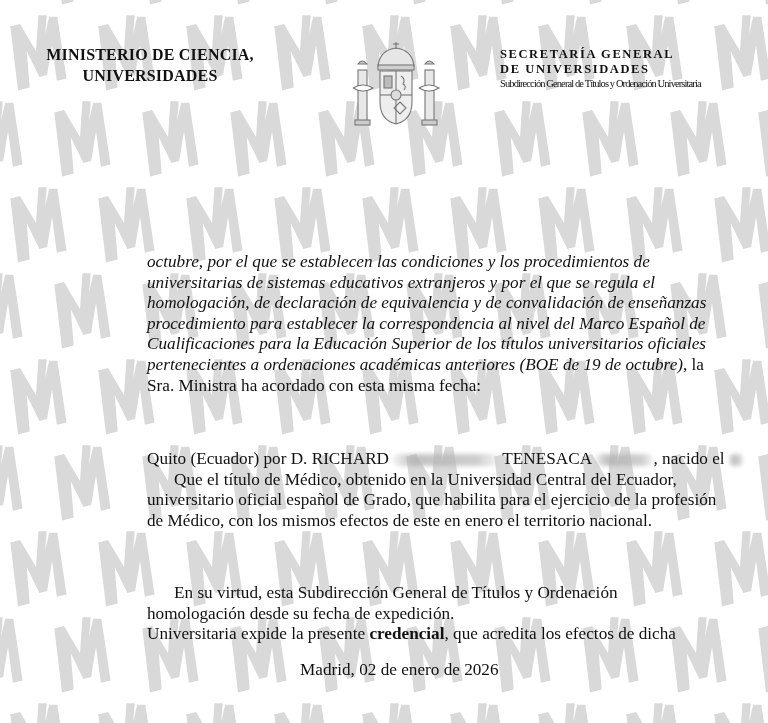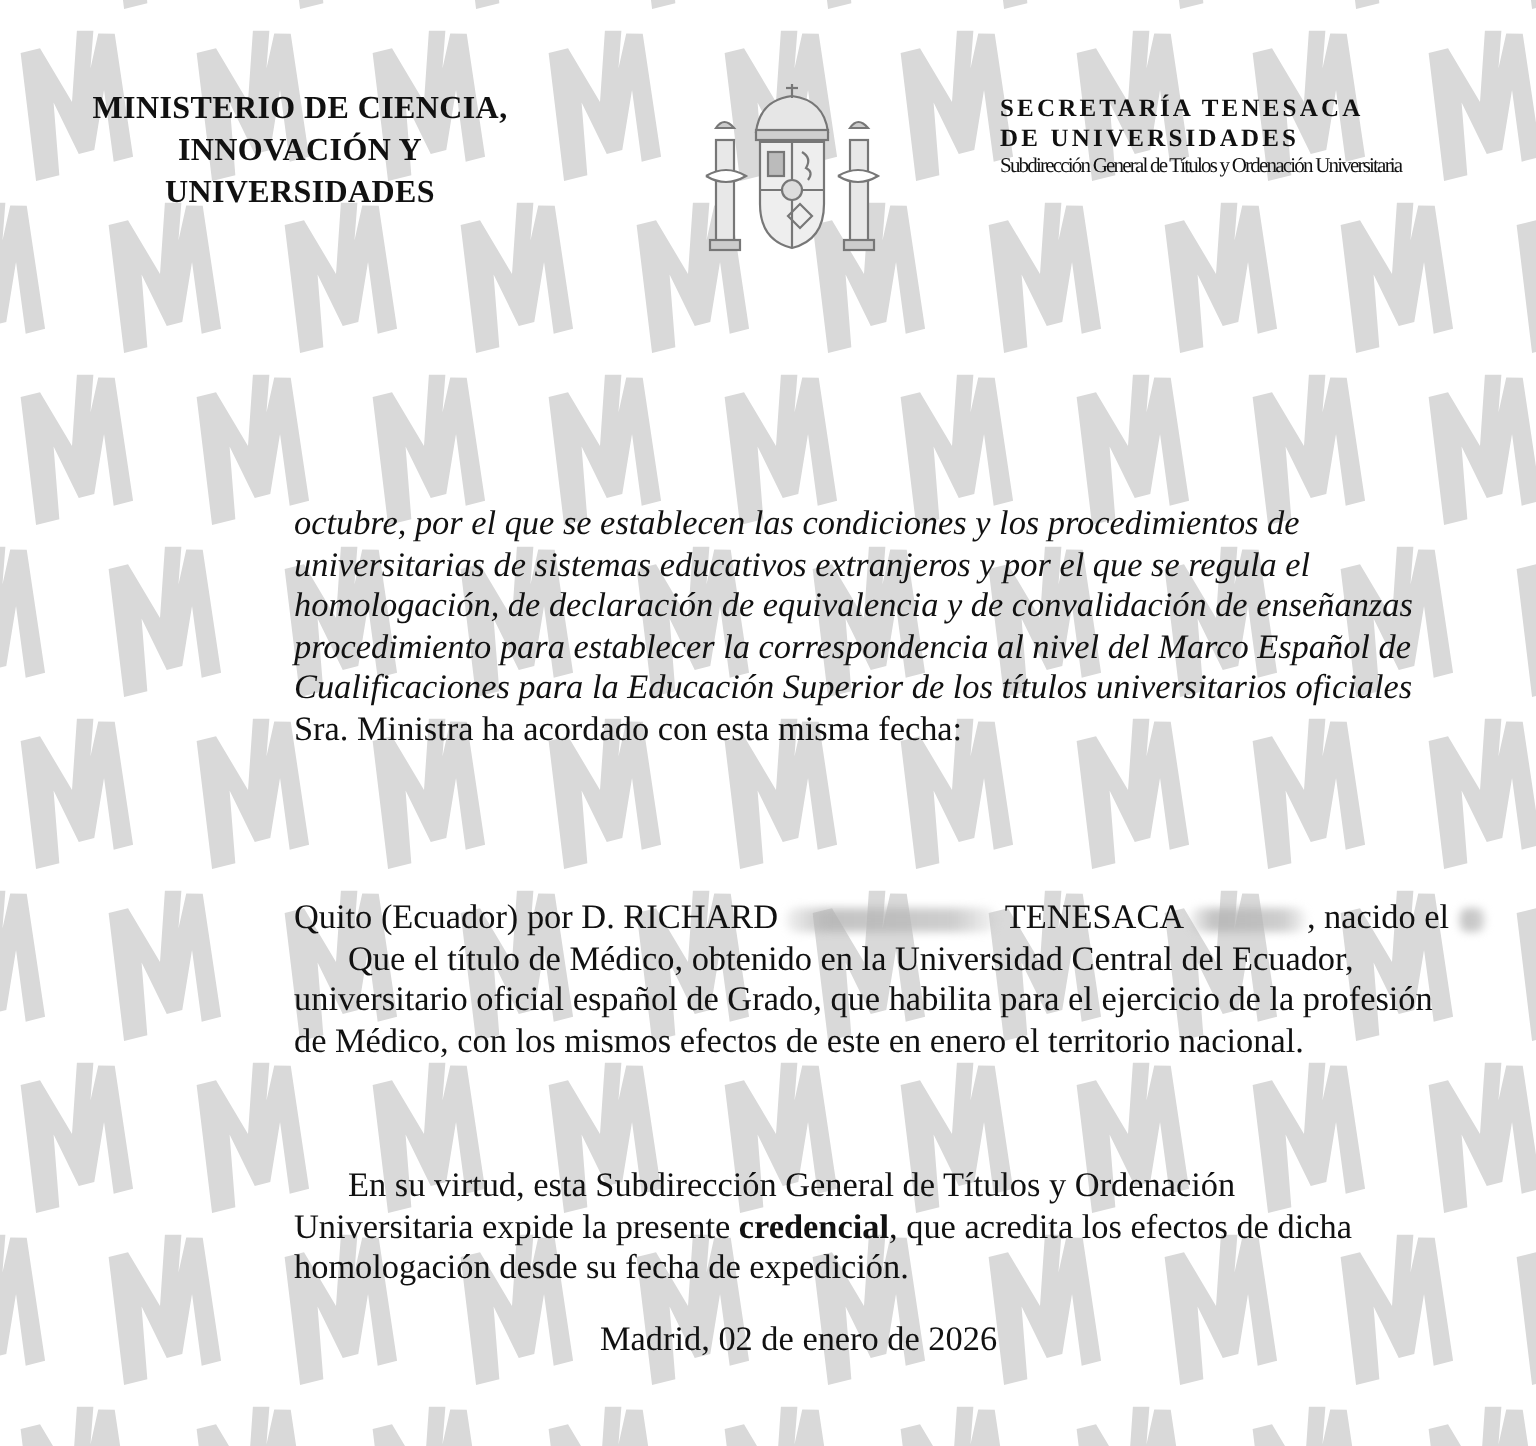--- a/index.html
+++ b/index.html
@@ -537,21 +537,20 @@
       <svg viewBox="0 0 62 72">
         <path d="M4 70 L12 6 L22 6 L31 36 L42 2 L50 4 L44 22 L52 6 L60 8 L54 70 L44 70 L48 34 L36 62 L28 62 L22 34 L16 70 Z" fill="#d9d9d9"></path>
       </svg>
     </div>
   </div>
 
 <div class="content">
 
   <div class="ministry">
     <div>MINISTERIO DE CIENCIA,</div>
-    <div>INNOVACIÓN Y</div>
     <div>UNIVERSIDADES</div>
   </div>
 
   <div class="coat">
     <svg viewBox="0 0 92 88" fill="none" stroke="#777" stroke-width="1.1">
 
       <path d="M28 26 Q30 10 46 8 Q62 10 64 26 Z" fill="#e6e6e6"></path>
       <line x1="46" y1="2" x2="46" y2="9"></line>
         <line x1="43" y1="4" x2="49" y2="4"></line>
       <rect x="28" y="25" width="36" height="5" fill="#d0d0d0"></rect>
@@ -569,41 +568,42 @@
       <rect x="5" y="80" width="15" height="5" fill="#ccc"></rect>
       <rect x="72" y="80" width="15" height="5" fill="#ccc"></rect>
       <path d="M8 24 q4 -6 9 0 z" fill="#ccc"></path>
       <path d="M75 24 q4 -6 9 0 z" fill="#ccc"></path>
       <path d="M3 48 q10 -6 20 0 q-10 6 -20 0" fill="#fff"></path>
       <path d="M69 48 q10 -6 20 0 q-10 6 -20 0" fill="#fff"></path>
     </svg>
   </div>
 
   <div class="secretaria">
-    <div class="l1">SECRETARÍA TENESACA</div>
+    <div class="l1">SECRETARÍA GENERAL</div>
     <div class="l2">DE UNIVERSIDADES</div>
     <div class="l3">Subdirección General de Títulos y Ordenación Universitaria</div>
   </div>
 
   <div class="para" style="top:252px;">
     <span class="line it">octubre, por el que se establecen las condiciones y los procedimientos de</span>
     <span class="line it">universitarias de sistemas educativos extranjeros y por el que se regula el</span>
     <span class="line it">homologación, de declaración de equivalencia y de convalidación de enseñanzas</span>
     <span class="line it">procedimiento para establecer la correspondencia al nivel del Marco Español de</span>
     <span class="line it">Cualificaciones para la Educación Superior de los títulos universitarios oficiales</span>
+    <span class="line"><span class="it">pertenecientes a ordenaciones académicas anteriores (BOE de 19 de octubre)</span><span>, la</span></span>
     <span class="line last">Sra. Ministra ha acordado con esta misma fecha:</span>
   </div>
 
   <div class="para" style="top:449px;">
     <span class="line"><span>Quito (Ecuador) por D. RICHARD</span> <span class="redact" style="width:105px"></span> <span>TENESACA</span> <span class="redact" style="width:58px"></span><span>, nacido el</span> <span class="redact" style="width:14px"></span></span>
     <span class="line indent">Que el título de Médico, obtenido en la Universidad Central del Ecuador,</span>
     <span class="line">universitario oficial español de Grado, que habilita para el ejercicio de la profesión</span>
     <span class="line last">de Médico, con los mismos efectos de este en enero el territorio nacional.</span>
   </div>
 
   <div class="para" style="top:583px;">
     <span class="line indent">En su virtud, esta Subdirección General de Títulos y Ordenación</span>
+    <span class="line last">homologación desde su fecha de expedición.</span>
     <span class="line"><span>Universitaria expide la presente </span><span class="b">credencial</span><span>, que acredita los efectos de dicha</span></span>
-    <span class="line last">homologación desde su fecha de expedición.</span>
   </div>
 
   <div class="place-date">Madrid, 02 de enero de 2026</div>
 </div>
 
 </body></html>

